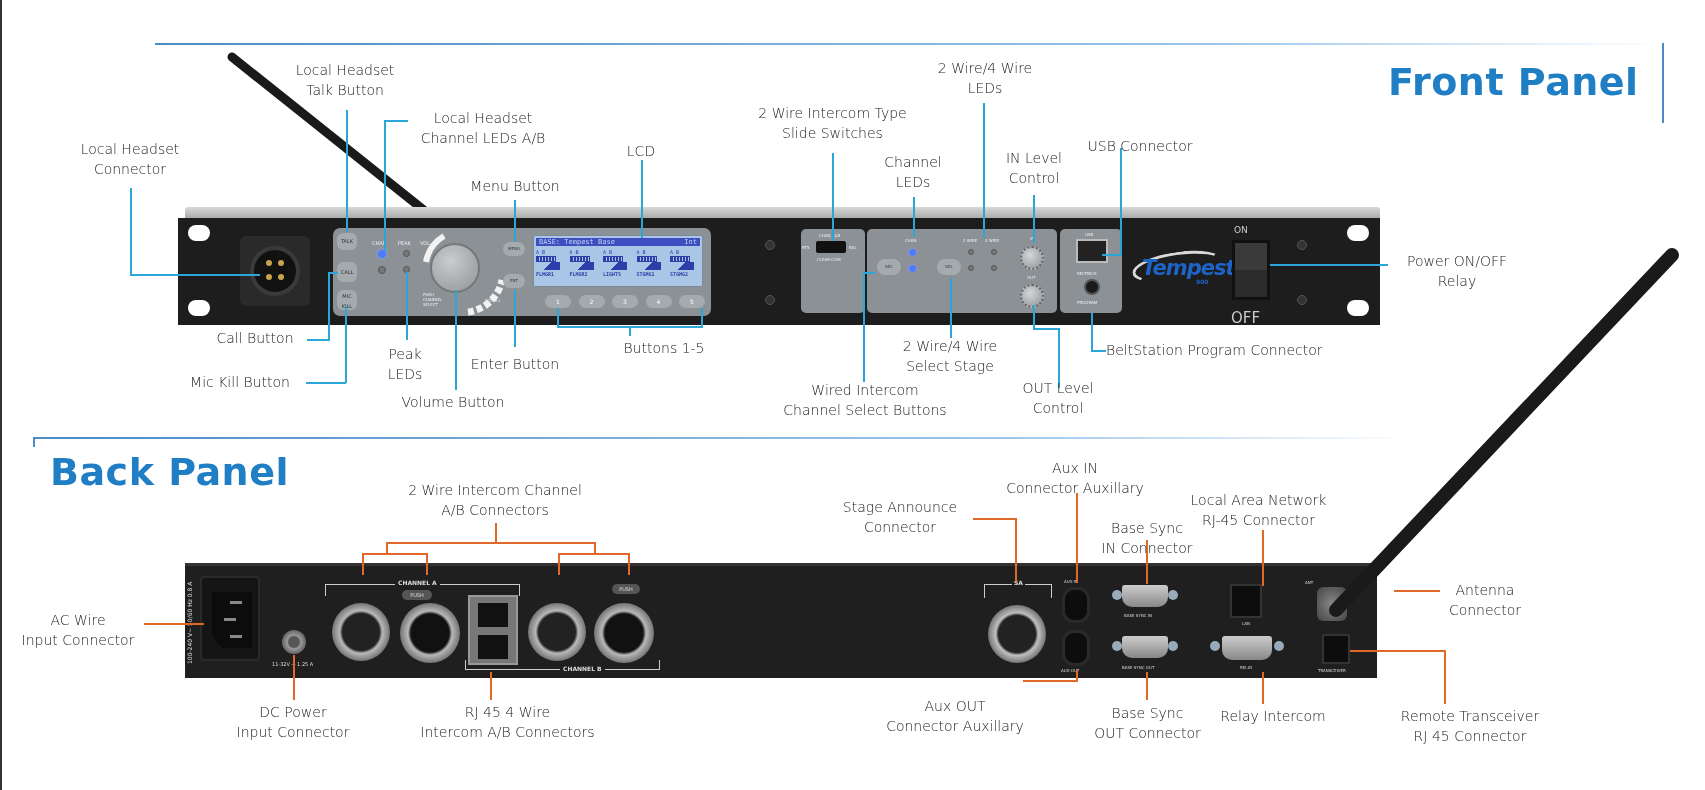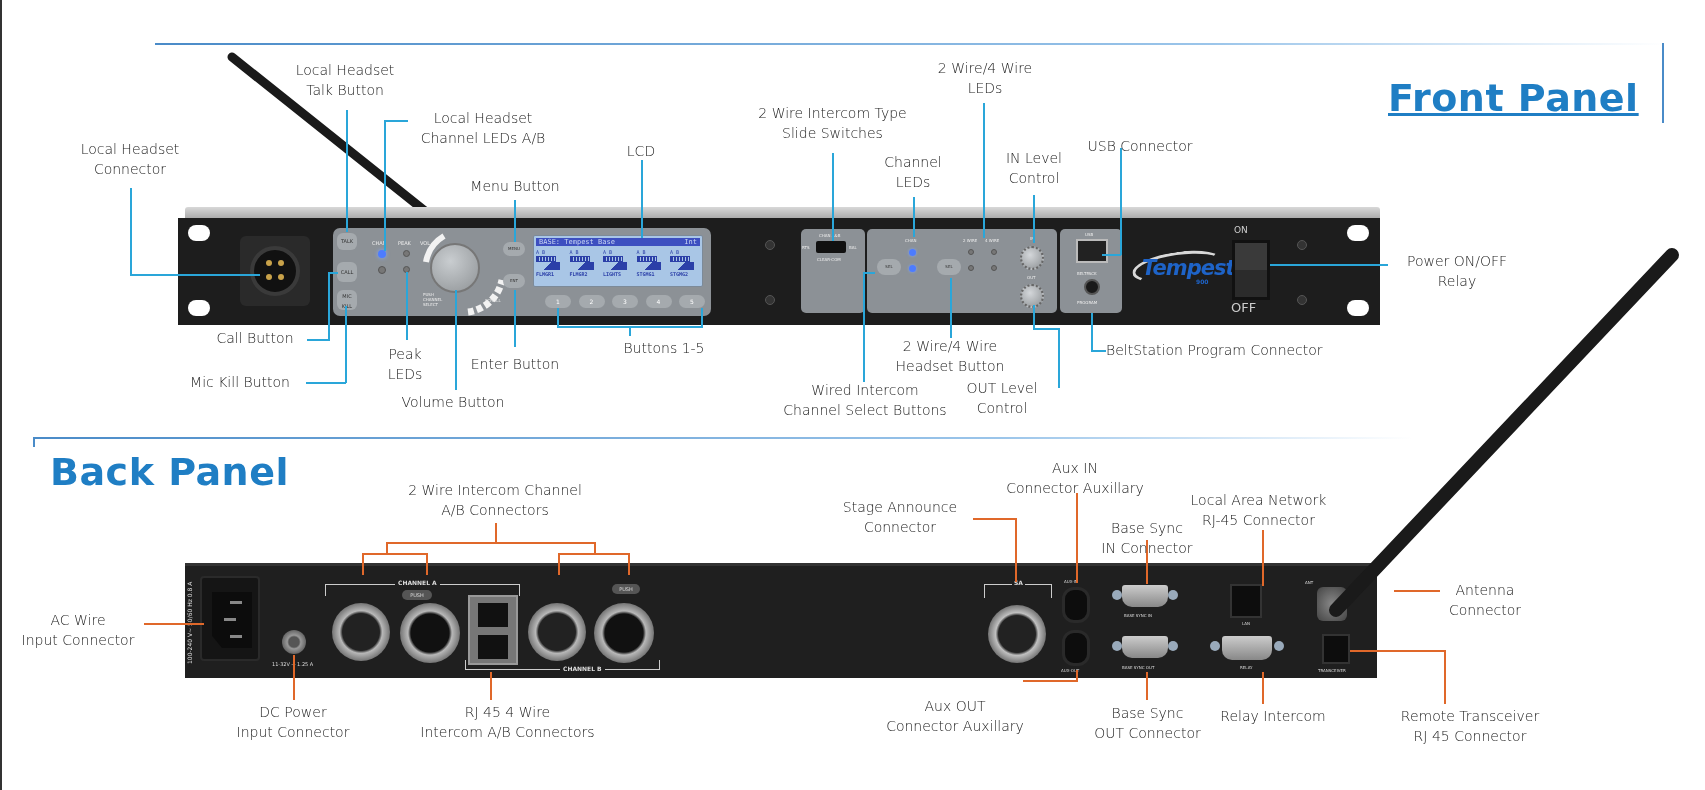--- a/index.html
+++ b/index.html
@@ -14,21 +14,21 @@
   .lo{position:absolute;background:#e0682a}
   svg{position:absolute;overflow:visible}
 </style>
 </head>
 <body>
 
 <div class="frame-left"></div>
 
 <div class="rule" style="left:155px;top:43px;width:1510px;"></div>
 <div class="abs" style="left:1662px;top:43px;width:2px;height:80px;background:#4a8bc8"></div>
-<div class="title" style="left:1388px;top:76px;text-decoration:underline;">Front Panel</div>
+<div class="title" style="left:1388px;top:60px;">Front Panel</div>
 
 <svg style="left:0;top:0" width="1" height="1">
   <line x1="232" y1="57" x2="430" y2="215" stroke="#1a1a1a" stroke-width="9" stroke-linecap="round"></line>
 </svg>
 
 <div class="abs" style="left:185px;top:207px;width:1195px;height:12px;background:linear-gradient(#d8d8d8,#a8a8a8);border-radius:3px 3px 0 0"></div>
 
 <div class="abs" style="left:178px;top:218px;width:1202px;height:107px;background:#1d1d1d"></div>
 
 <div class="abs" style="left:188px;top:225px;width:22px;height:16px;background:#fff;border-radius:8px"></div>
@@ -150,21 +150,21 @@
 </div>
 
 <div class="abs" style="left:1132px;top:252px;width:92px;height:30px;border:3px solid #d8d8d8;border-radius:50%;border-right-color:transparent;border-bottom-color:transparent;transform:rotate(-8deg)"></div>
 <div class="abs" style="left:1142px;top:256px;font-size:21px;font-style:italic;font-weight:bold;color:#1e63c7;letter-spacing:-1px">Tempest</div>
 <div class="abs" style="left:1196px;top:278px;font-size:6px;color:#1e63c7;font-weight:bold">900</div>
 
 <div class="abs" style="left:1234px;top:225px;font-size:9px;color:#ccc">ON</div>
 <div class="abs" style="left:1232px;top:240px;width:38px;height:60px;background:#2b2b2b;border:3px solid #111">
   <div style="width:100%;height:50%;background:#3a3a3a"></div>
 </div>
-<div class="abs" style="left:1231px;top:300px;font-size:13px;color:#ccc">OFF</div>
+<div class="abs" style="left:1231px;top:309px;font-size:15px;color:#ccc">OFF</div>
 <div class="abs" style="left:1297px;top:240px;width:10px;height:10px;border-radius:50%;background:#333;border:1px solid #555"></div>
 <div class="abs" style="left:1297px;top:295px;width:10px;height:10px;border-radius:50%;background:#333;border:1px solid #555"></div>
 
 <div class="ln" style="left:130px;top:188px;width:2px;height:86px"></div>
 <div class="ln" style="left:130px;top:274px;width:130px;height:2px"></div>
 <div class="ln" style="left:346px;top:110px;width:2px;height:122px"></div>
 <div class="ln" style="left:384px;top:121px;width:2px;height:130px"></div>
 <div class="ln" style="left:384px;top:120px;width:24px;height:2px"></div>
 <div class="ln" style="left:514px;top:200px;width:2px;height:42px"></div>
 <div class="ln" style="left:641px;top:160px;width:2px;height:78px"></div>
@@ -251,27 +251,27 @@
     <div>Enter Button</div>
   </div>
 <div class="lbl" style="left:388px;top:392px;width:130px">
     <div>Volume Button</div>
   </div>
 <div class="lbl" style="left:609px;top:338px;width:110px">
     <div>Buttons 1-5</div>
   </div>
 <div class="lbl" style="left:880px;top:336px;width:140px">
     <div>2 Wire/4 Wire</div>
-    <div>Headset Button</div>
+    <div>Select Stage</div>
   </div>
 <div class="lbl" style="left:770px;top:380px;width:190px">
     <div>Wired Intercom</div>
     <div>Channel Select Buttons</div>
   </div>
-<div class="lbl" style="left:954px;top:378px;width:96px">
+<div class="lbl" style="left:1010px;top:378px;width:96px">
     <div>OUT Level</div>
     <div>Control</div>
   </div>
 <div class="lbl" style="left:1106px;top:340px;width:240px;text-align:left">
     <div>BeltStation Program Connector</div>
   </div>
 
 <div class="rule" style="left:33px;top:437px;width:1380px;"></div>
 <div class="abs" style="left:33px;top:437px;width:2px;height:10px;background:#4a8bc8"></div>
 <div class="title" style="left:50px;top:450px;">Back Panel</div>

